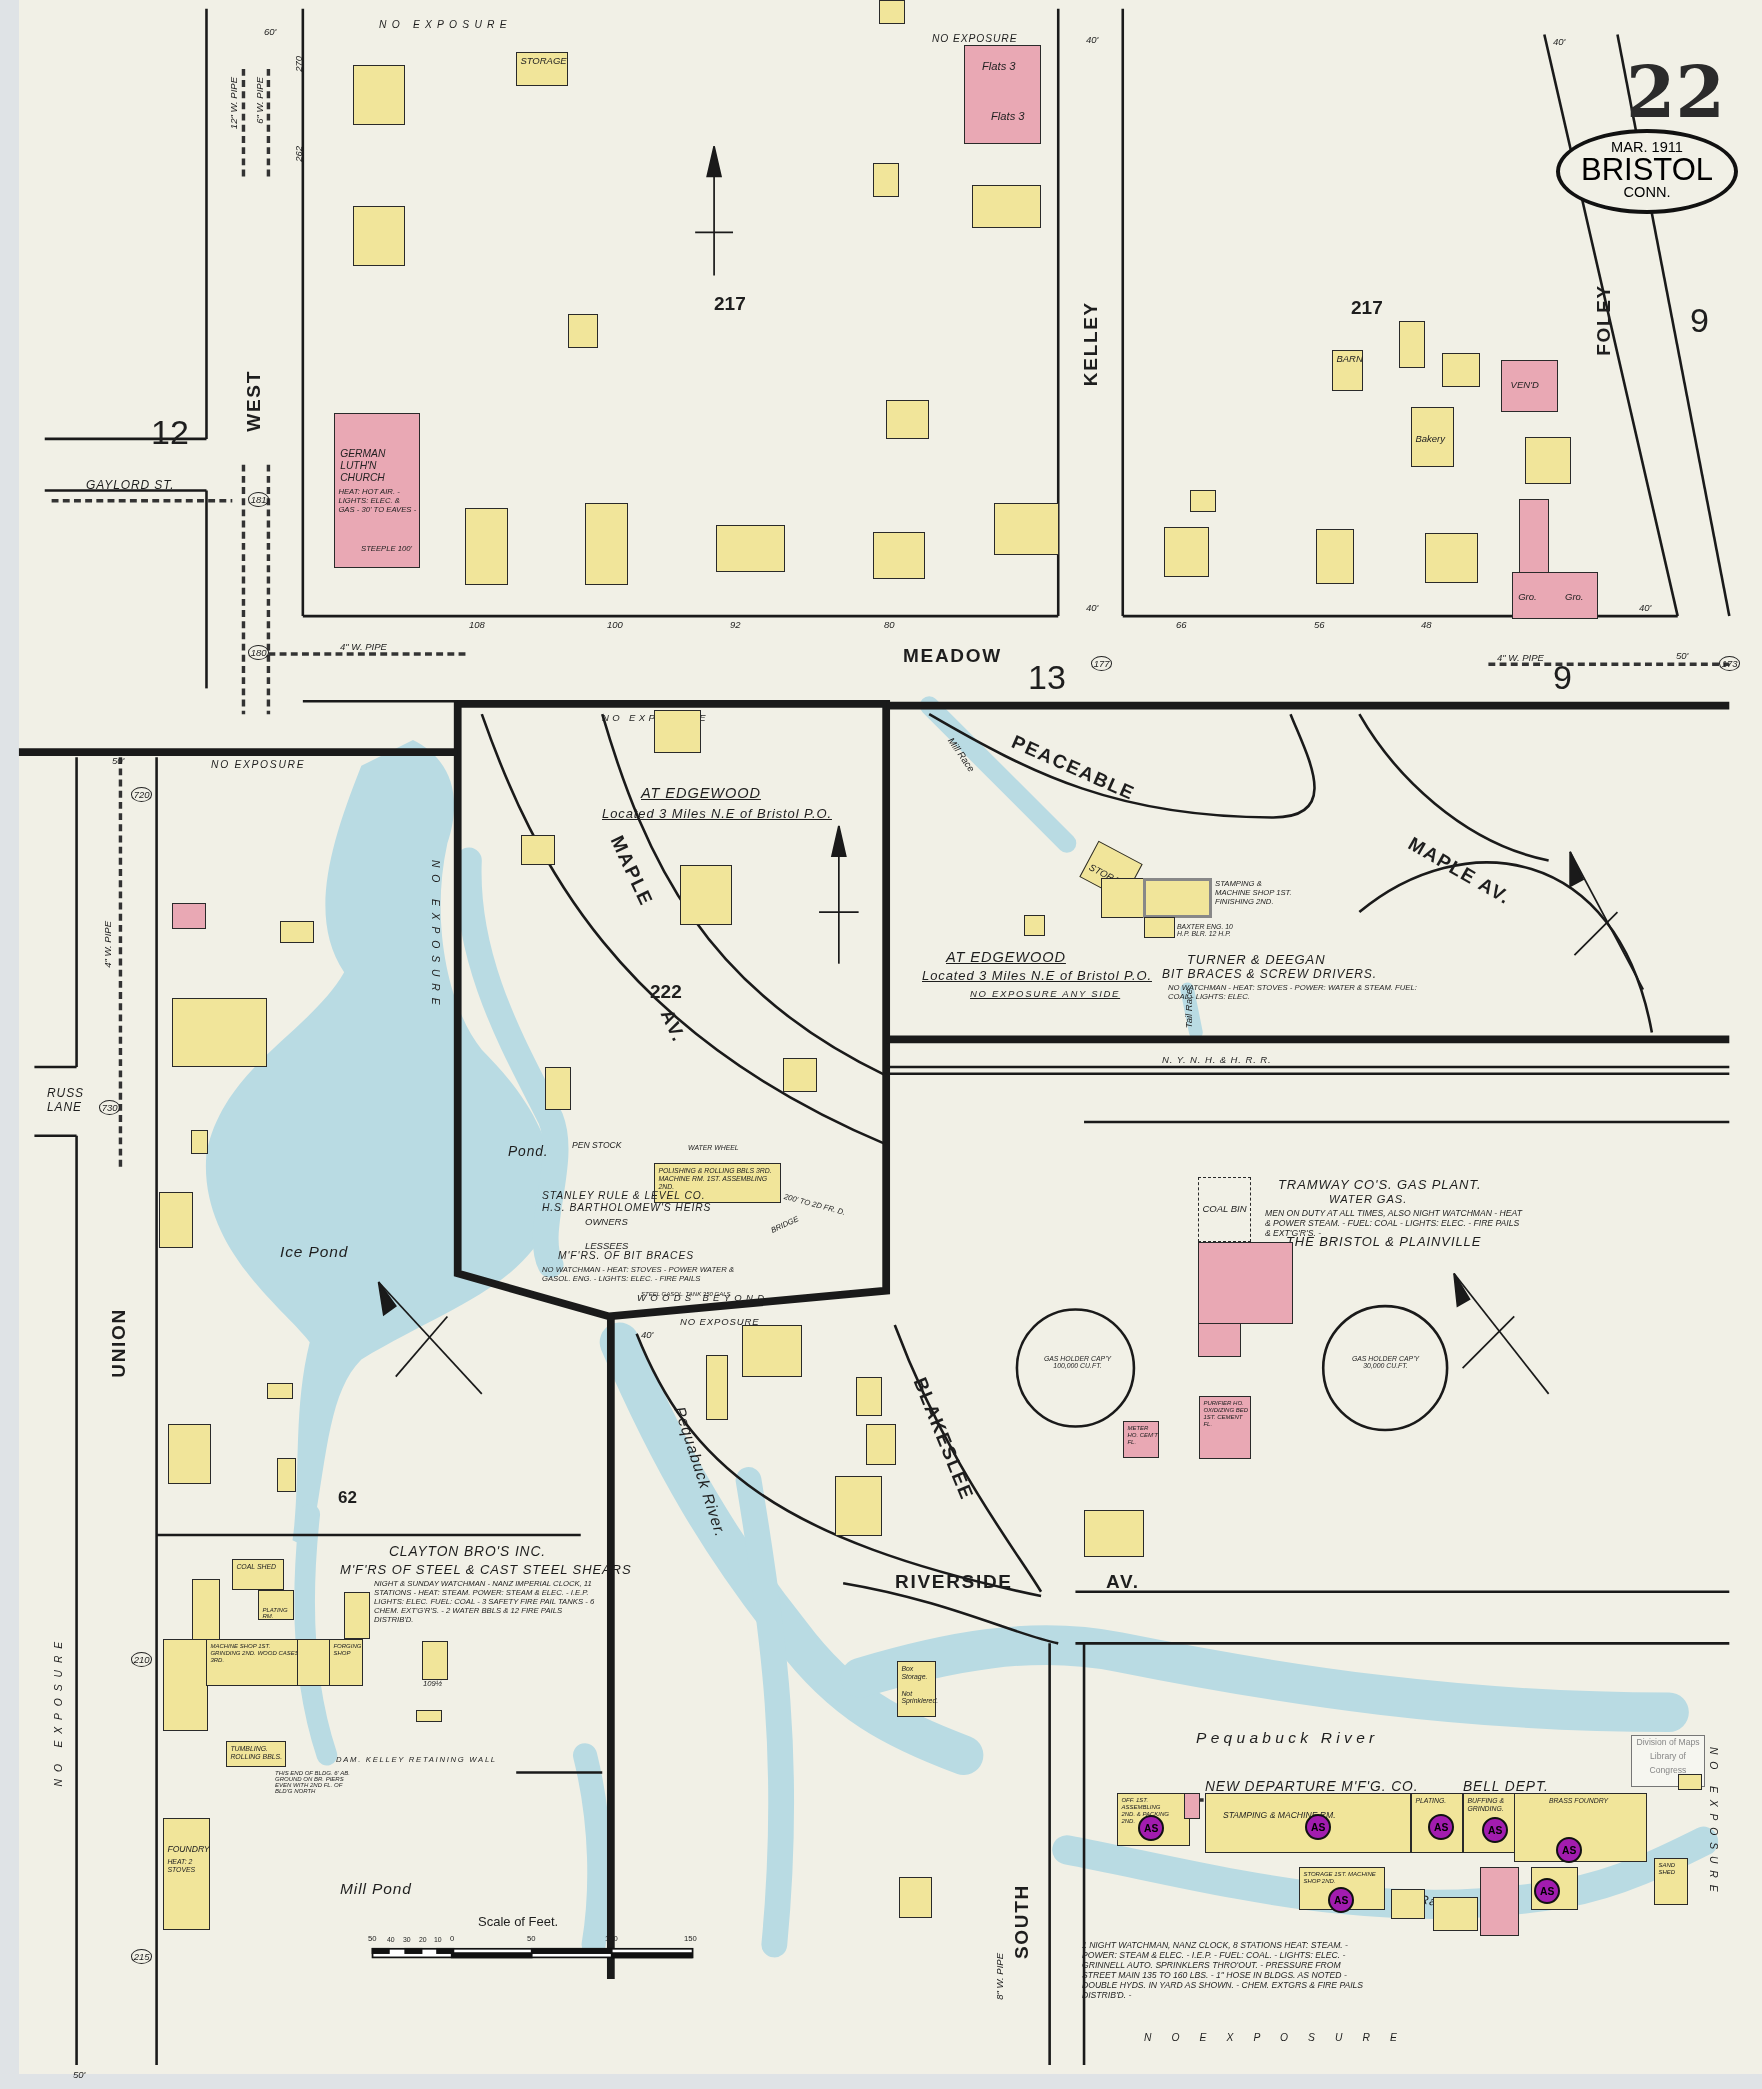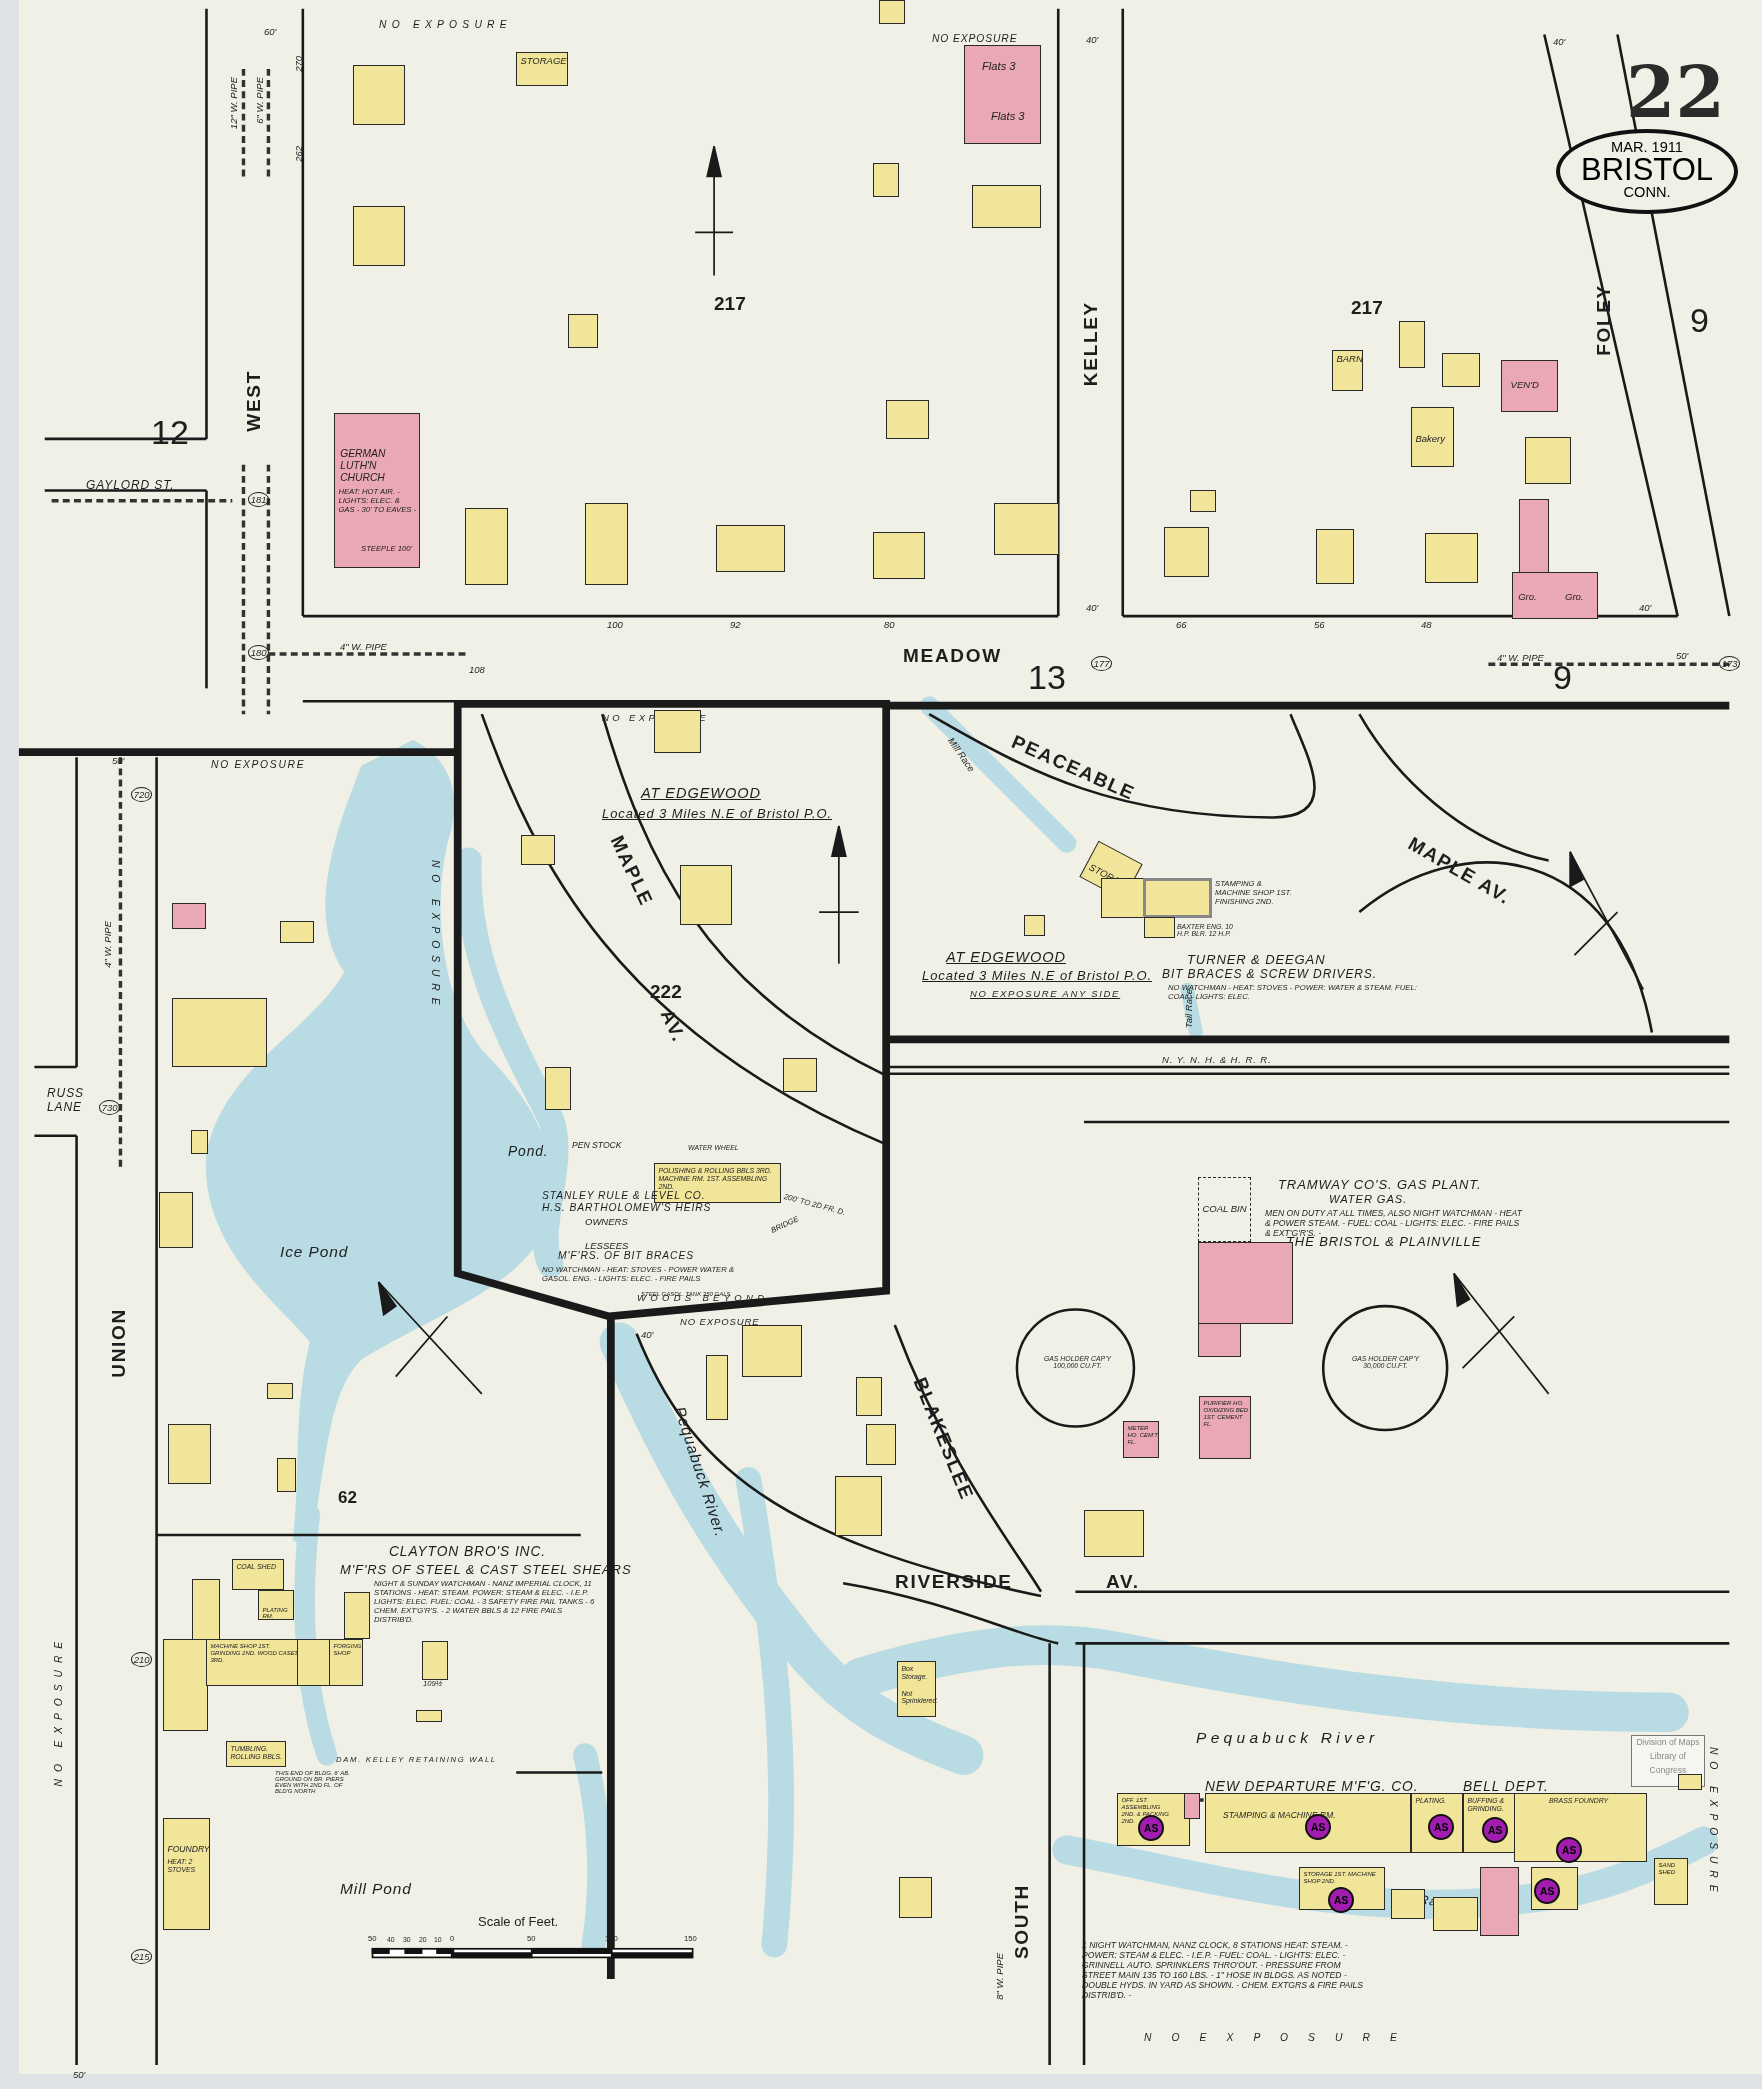--- a/index.html
+++ b/index.html
@@ -202,21 +202,21 @@
 <div class="lbl hand" style="left:932px;top:33px;font-size:10.3px;">NO EXPOSURE</div>
 <div class="lbl hand" style="left:602px;top:712px;font-size:9.5px;letter-spacing:3.4px;">NO EXPOSURE</div>
 <div class="lbl hand" style="left:211px;top:759px;font-size:10.3px;letter-spacing:1.7px;">NO EXPOSURE</div>
 <div class="lbl hand vert" style="left:53px;top:1635px;letter-spacing:6.9px;font-size:10.3px;">NO EXPOSURE</div>
 <div class="lbl hand vert2" style="left:430px;top:860px;letter-spacing:6.9px;font-size:10.3px;">NO EXPOSURE</div>
 <div class="lbl hand" style="left:680px;top:1316px;font-size:9.5px;">NO EXPOSURE</div>
 <div class="lbl hand" style="left:1144px;top:2032px;font-size:10.3px;letter-spacing:8.6px;">N O   E X P O S U R E</div>
 <div class="lbl hand vert2" style="left:1708px;top:1747px;letter-spacing:6.9px;font-size:10.3px;">NO EXPOSURE</div>
 <div class="lbl hand" style="left:637px;top:1292px;font-size:9.5px;letter-spacing:4.3px;">WOODS BEYOND</div>
 
-<div class="lbl small" style="left:469px;top:619px;margin-top:45px;">108</div>
+<div class="lbl small" style="left:469px;top:619px;">108</div>
 <div class="lbl small" style="left:607px;top:619px;">100</div>
 <div class="lbl small" style="left:730px;top:619px;">92</div>
 <div class="lbl small" style="left:884px;top:619px;">80</div>
 <div class="lbl small" style="left:1176px;top:619px;">66</div>
 <div class="lbl small" style="left:1314px;top:619px;">56</div>
 <div class="lbl small" style="left:1421px;top:619px;">48</div>
 <div class="lbl small vert" style="left:293px;top:56px;">270</div>
 <div class="lbl small vert" style="left:293px;top:146px;">262</div>
 
 <div class="lbl small" style="left:1086px;top:34px;">40'</div>

